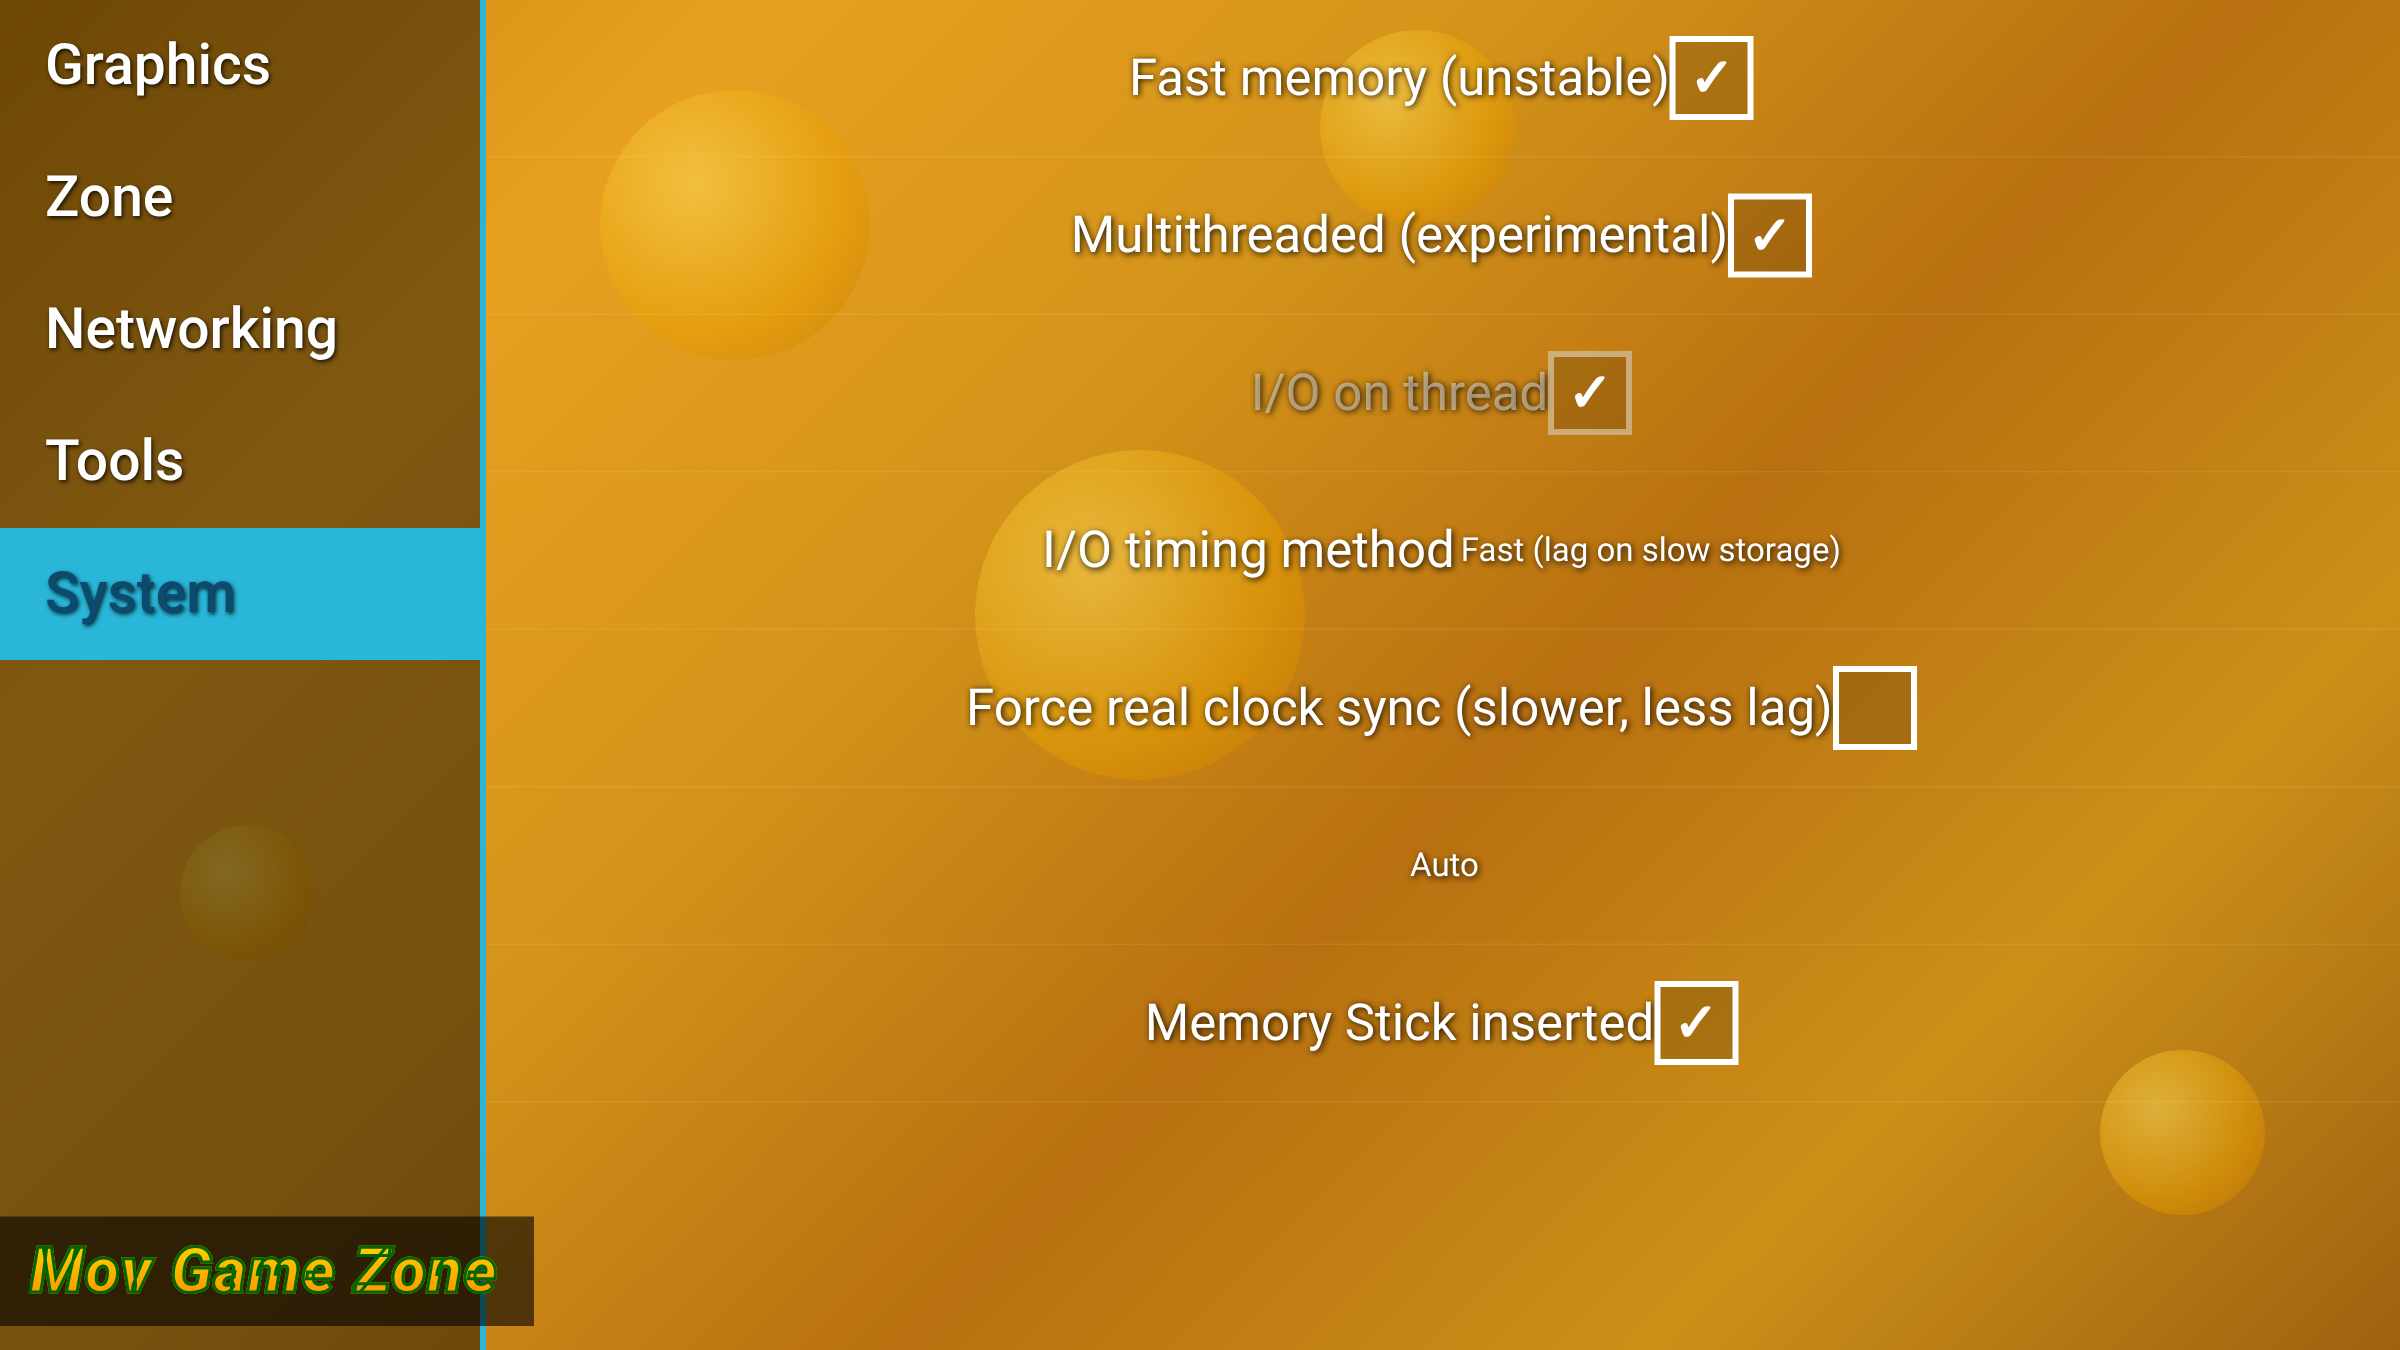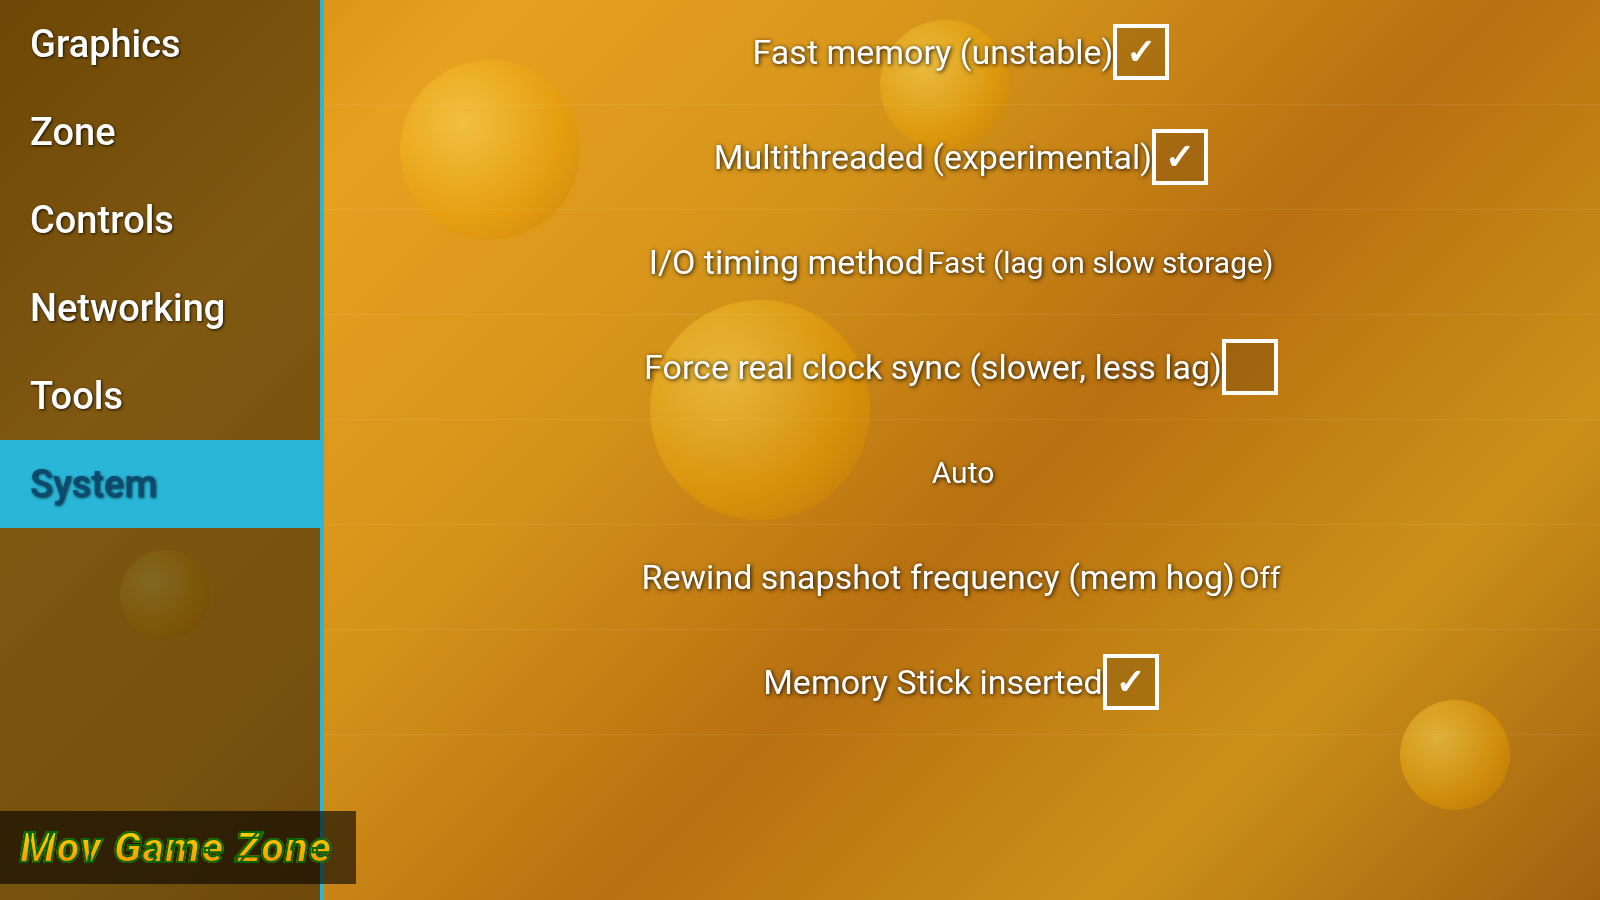--- a/index.html
+++ b/index.html
@@ -92,21 +92,21 @@
 
     .setting-label {
       font-size: 34px;
       color: #ffffff;
       font-weight: 400;
       text-shadow: 1px 1px 4px rgba(0,0,0,0.9);
       max-width: 900px;
     }
 
     .setting-value {
-      font-size: 30px;
+      font-size: 22px;
       color: #ffffff;
       font-weight: 400;
       text-shadow: 1px 1px 4px rgba(0,0,0,0.9);
       white-space: nowrap;
       margin-left: 4px;
     }
 
     
     .checkbox {
       width: 56px;
@@ -167,23 +167,20 @@
 <div class="bg-circle" style="width:110px;height:110px;top:700px;left:1400px;"></div>
 
 <div class="sidebar">
   <div class="sidebar-item">
     <span>Graphics</span>
   </div>
   <div class="sidebar-item">
     <span>Zone</span>
   </div>
   <div class="sidebar-item">
-    <span>Controls</span>
-  </div>
-  <div class="sidebar-item">
     <span>Networking</span>
   </div>
   <div class="sidebar-item">
     <span>Tools</span>
   </div>
   <div class="sidebar-item active">
     <span>System</span>
   </div>
 </div>
 
@@ -194,39 +191,39 @@
   <div class="setting-row">
     <span class="setting-label">Fast memory (unstable)</span>
     <div class="checkbox checked"></div>
   </div>
 
   <div class="setting-row">
     <span class="setting-label">Multithreaded (experimental)</span>
     <div class="checkbox checked"></div>
   </div>
 
+  <div class="setting-row disabled">
+    <span class="setting-label">I/O on thread</span>
+    <div class="checkbox checked" style="border-color:rgba(255,255,255,0.45);"></div>
+  </div>
 
   <div class="setting-row">
     <span class="setting-label">I/O timing method</span>
     <span class="setting-value">Fast (lag on slow storage)</span>
   </div>
 
   <div class="setting-row">
     <span class="setting-label">Force real clock sync (slower, less lag)</span>
     <div class="checkbox unchecked"></div>
   </div>
 
   <div class="setting-row">
     <span class="setting-value">Auto</span>
   </div>
 
-  <div class="setting-row">
-    <span class="setting-label">Rewind snapshot frequency (mem hog)</span>
-    <span class="setting-value">Off</span>
-  </div>
 
   <div class="setting-row">
     <span class="setting-label">Memory Stick inserted</span>
     <div class="checkbox checked"></div>
   </div>
 
 </div>
 
 <div class="branding">
   <span class="branding-text">Mov Game Zone</span>

